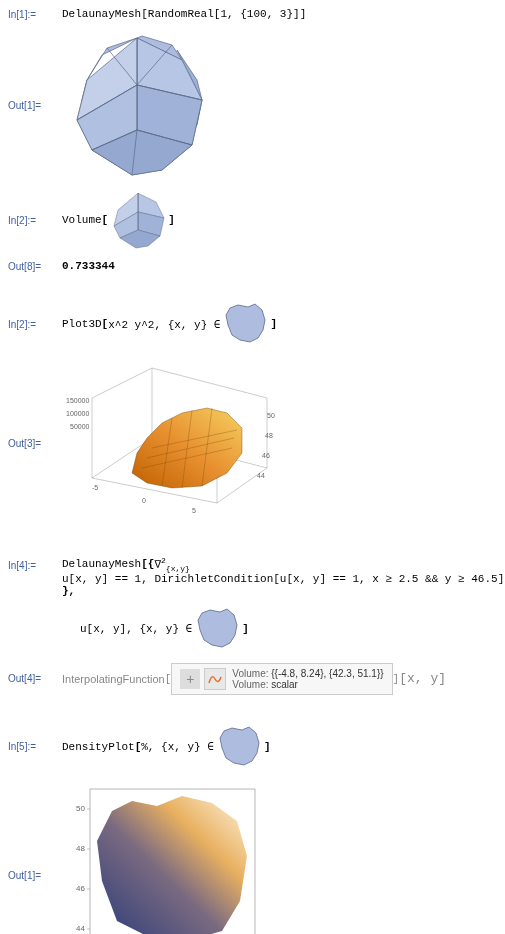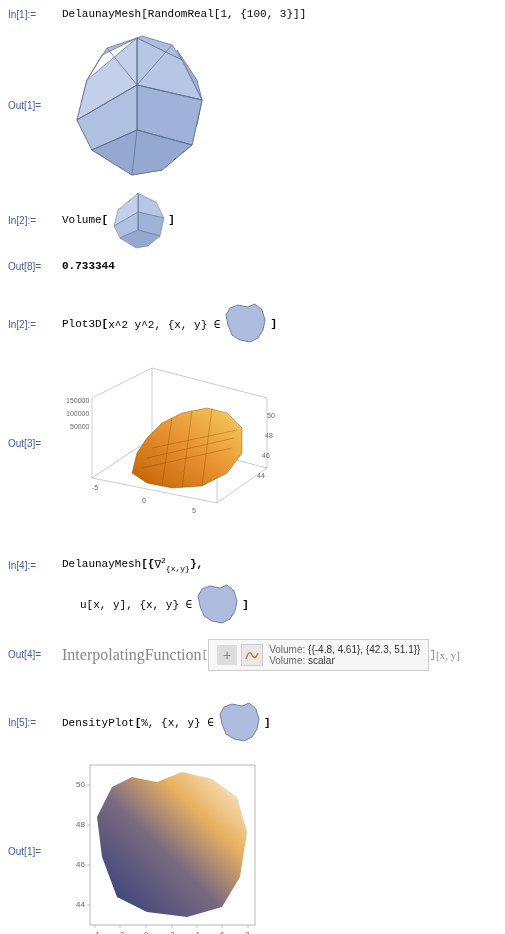--- a/index.html
+++ b/index.html
@@ -134,51 +134,52 @@
 
 <div style="height:18px"></div>
 
 <div class="cell" style="align-items:flex-start">
   <div class="label" style="padding-top:4px">In[4]:=</div>
   <div class="content" style="display:block">
     <div style="display:flex;align-items:center;flex-wrap:wrap">
       <span class="code">DelaunayMesh</span>
       <span class="code br">[{</span>
       <span class="code"><span>∇</span><sup class="sub">2</sup><sub class="sub">{x,y}</sub></span>
+      <span class="code"> u[x, y] == 1, DirichletCondition[u[x, y] == 1, x ≥ 2.5 &amp;&amp; y ≥ 46.5]</span>
       <span class="code br">},</span>
     </div>
     <div style="display:flex;align-items:center;margin-top:8px;margin-left:18px">
       <span class="code">u[x, y], {x, y} ∈</span>
       <svg width="50" height="48" viewBox="0 0 50 48">
         <path d="M10,8 L18,5 L28,7 L35,4 L42,10 L45,20 L43,30 L38,38 L30,42 L20,40 L12,35 L8,25 L6,15 Z" fill="#aebce0" stroke="#5a6a8a" stroke-width="0.8"></path>
       </svg>
       <span class="code br">]</span>
     </div>
   </div>
 </div>
 
 <div class="cell">
   <div class="label">Out[4]=</div>
   <div class="content">
-    <span style="color:#888;font-family:Liberation Serif, serif;font-size:16px">InterpolatingFunction</span>
+    <span style="color:#888;font-family:Liberation Sans, sans-serif;font-size:11px">InterpolatingFunction</span>
     <span style="color:#888">[</span>
     <span class="interp-box">
       <span class="interp-icon">+</span>
       <span class="interp-icon2">
         <svg width="16" height="16" viewBox="0 0 16 16">
             <path d="M2,12 Q5,2 8,8 T14,6" stroke="#e07030" fill="none" stroke-width="1.5"></path>
           </svg>
       </span>
       <span>
-        <div><span>Volume: </span><span style="color:#333">{{-4.8, 4.61}, {42.3, 51.1}}</span></div>
+        <div><span>Volume: </span><span style="color:#333">{{-4.8, 8.24}, {42.3, 51.1}}</span></div>
         <div><span>Volume: </span><span style="color:#333">scalar</span></div>
       </span>
     </span>
     <span style="color:#888">]</span>
-    <span style="color:#888;font-family:Liberation Serif, serif;font-size:11px">[x, y]</span>
+    <span style="color:#888;font-family:Liberation Mono, monospace;font-size:13px">[x, y]</span>
   </div>
 </div>
 
 <div style="height:18px"></div>
 
 <div class="cell">
   <div class="label">In[5]:=</div>
   <div class="content">
     <span class="code">DensityPlot</span>
     <span class="code br">[</span>

